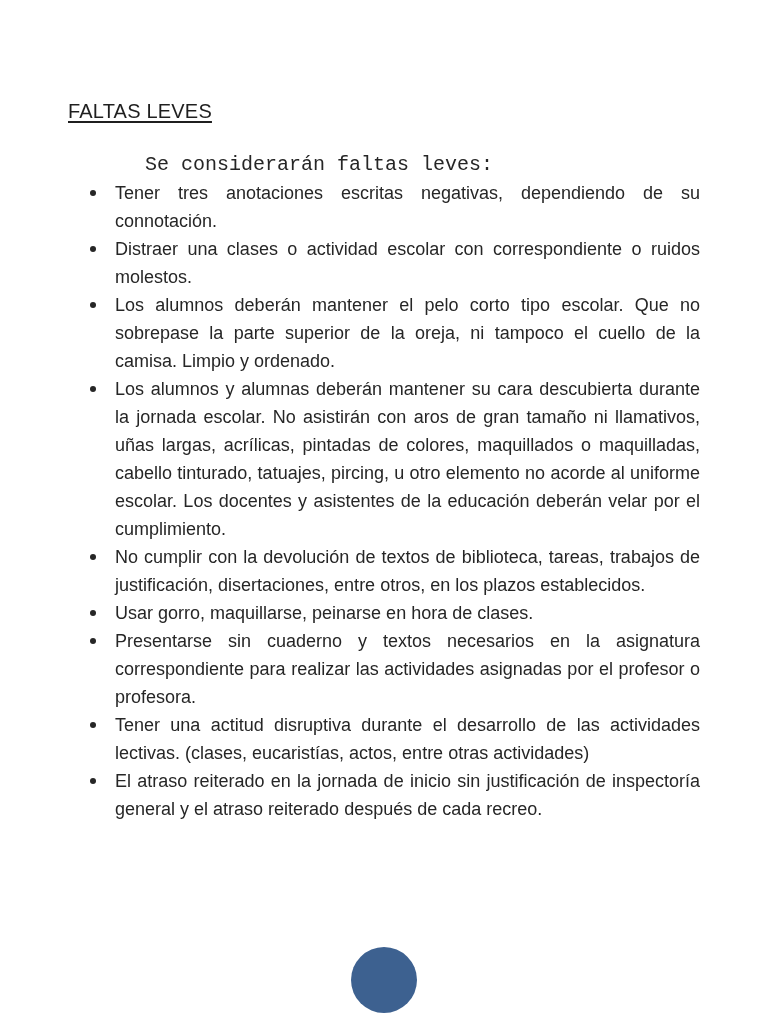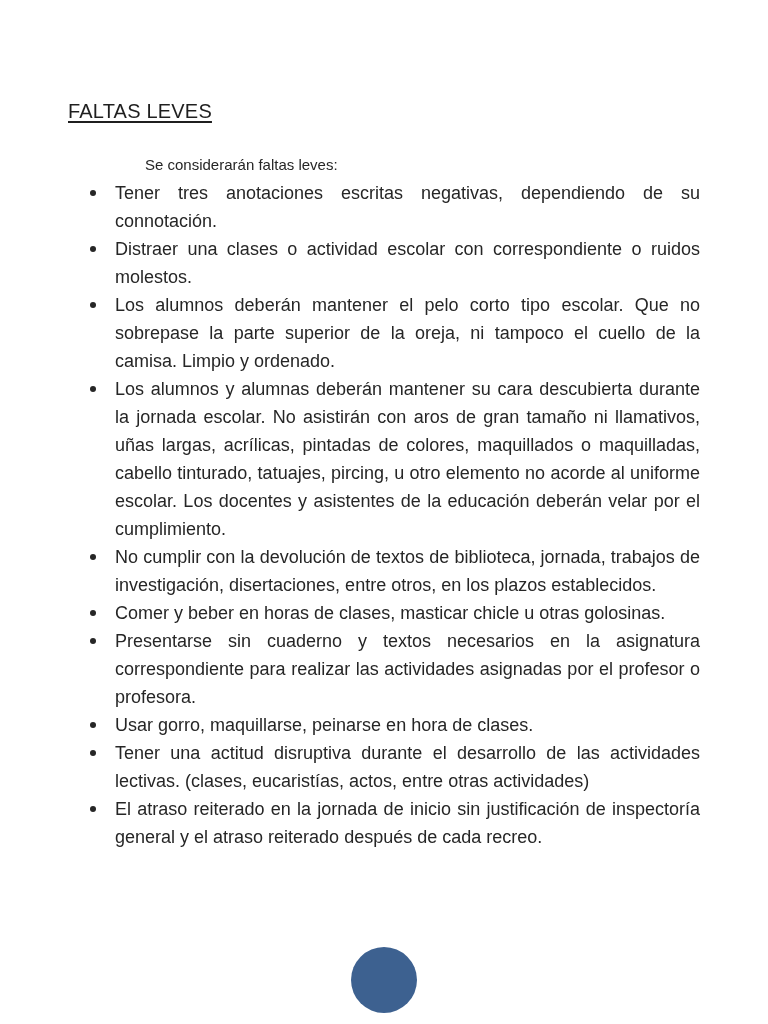--- a/index.html
+++ b/index.html
@@ -30,23 +30,24 @@
     font-size: 20px;
     line-height: 28px;
     font-weight: normal;
     letter-spacing: 0.2px;
     text-decoration: underline;
     text-underline-offset: 3px;
     color: #1f1f1f;
   }
   .intro {
     margin: 26px 0 0 0;
-    font-size: 15px;
+    font-size: 20px;
     line-height: 28px;
     text-indent: 77px;
+    font-family: Liberation Mono, monospace;
   }
   ul.faults {
     margin: 0;
     padding: 0 0 0 47px;
     list-style: none;
   }
   ul.faults li {
     position: relative;
     font-size: 18px;
     line-height: 28px;
@@ -80,23 +81,22 @@
 
   <h1 class="doc-title">FALTAS LEVES</h1>
 
   <p class="intro">Se considerarán faltas leves:</p>
 
   <ul class="faults">
     <li>Tener tres anotaciones escritas negativas, dependiendo de su connotación.</li>
     <li>Distraer una clases o actividad escolar con correspondiente o ruidos molestos.</li>
     <li>Los alumnos deberán mantener el pelo corto tipo escolar. Que no sobrepase la parte superior de la oreja, ni tampoco el cuello de la camisa. Limpio y ordenado.</li>
     <li>Los alumnos y alumnas deberán mantener su cara descubierta durante la jornada escolar. No asistirán con aros de gran tamaño ni llamativos, uñas largas, acrílicas, pintadas de colores, maquillados o maquilladas, cabello tinturado, tatuajes, pircing, u otro elemento no acorde al uniforme escolar. Los docentes y asistentes de la educación deberán velar por el cumplimiento.</li>
-    <li>No cumplir con la devolución de textos de biblioteca, jornada, trabajos de investigación, disertaciones, entre otros, en los plazos establecidos.</li>
-    <li>Comer y beber en horas de clases, masticar chicle u otras golosinas.</li>
+    <li>No cumplir con la devolución de textos de biblioteca, tareas, trabajos de justificación, disertaciones, entre otros, en los plazos establecidos.</li>
+    <li>Usar gorro, maquillarse, peinarse en hora de clases.</li>
     <li>Presentarse sin cuaderno y textos necesarios en la asignatura correspondiente para realizar las actividades asignadas por el profesor o profesora.</li>
-    <li>Usar gorro, maquillarse, peinarse en hora de clases.</li>
     <li>Tener una actitud disruptiva durante el desarrollo de las actividades lectivas. (clases, eucaristías, actos, entre otras actividades)</li>
     <li>El atraso reiterado en la jornada de inicio sin justificación de inspectoría general y el atraso reiterado después de cada recreo.</li>
   </ul>
 
   <div class="footer-circle" style="background: rgb(61, 97, 144);"></div>
 
 </div>
 
 </body></html>

